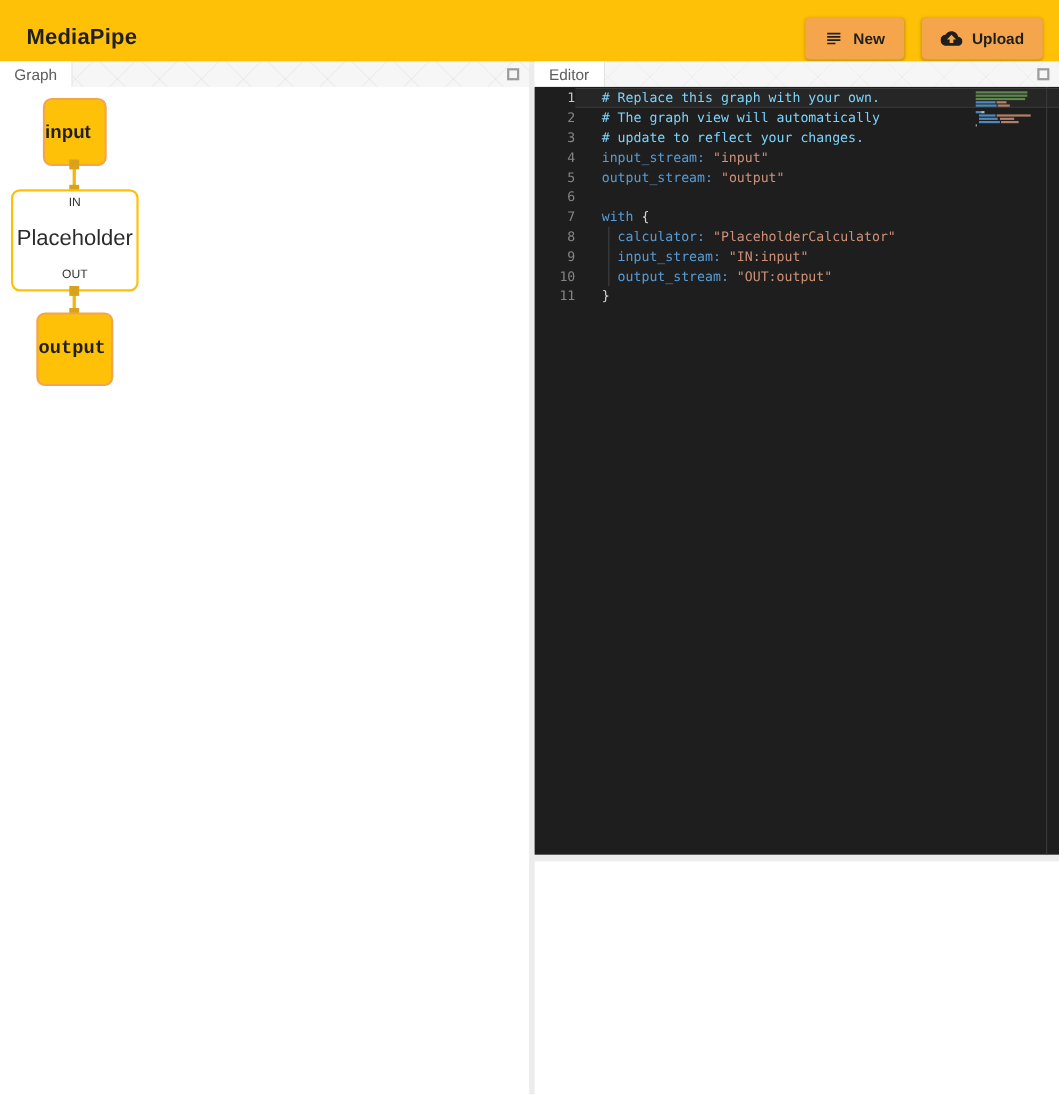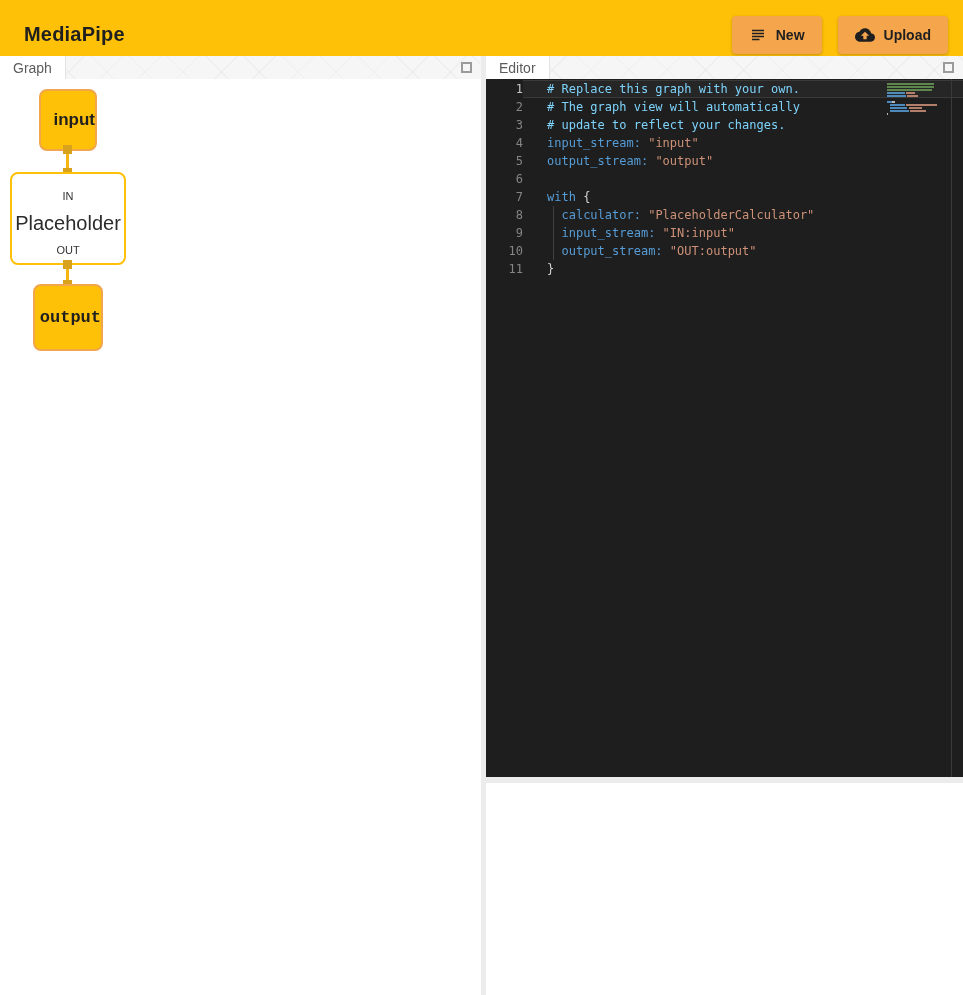--- a/index.html
+++ b/index.html
@@ -32,25 +32,25 @@
       repeating-linear-gradient(-45deg, transparent, transparent 26px, rgba(0,0,0,0.030) 26px, rgba(0,0,0,0.030) 27px);
     display:flex; align-items:stretch; }
   .tab { background:#ffffff; padding:0 13px; display:flex; align-items:center;
     font-size:14px; color:#5c5c5c; border-right:1px solid #e3e3e3; cursor:pointer; }
   .maxi { position:absolute; right:9px; top:6px; width:11px; height:11px;
     border:2px solid #9b9b9b; background:transparent; cursor:pointer; }
 
   
   .graph-content { flex:1; background:#ffffff; position:relative; }
   .gnode { position:absolute; border-radius:8px; display:flex; align-items:center;
-    justify-content:flex-end; cursor:pointer;padding-left:21px; }
+    justify-content:flex-start; cursor:pointer; }
   .gnode.stream { background:#FFC107; border:2px solid #F2A64B; color:#1f1f1f;
     font-size:17px; font-weight:700; }
   .gnode.calc { background:#ffffff; border:2px solid #FFC107; color:#2b2b2b;
-    flex-direction:column; justify-content:space-between; padding:16px 0 7px; }
+    flex-direction:column; justify-content:space-between; padding:4px 0 7px; }
   .calc-title { font-size:20px; font-weight:500; color:#2b2b2b; }
   .port-label { font-size:11px; color:#333; }
   .edge { position:absolute; width:3px; background:#F6B50F; }
   .port { position:absolute; width:9px; height:9px; background:#D9A21C; }
 
   
   .editor-content { flex:1; background:#1E1E1E; position:relative; overflow:hidden;
     font-family:"DejaVu Sans Mono", monospace; font-size:12px; line-height:18px;
     padding-top:1px; cursor:text; }
   .row { display:flex; height:18px; white-space:pre; }

